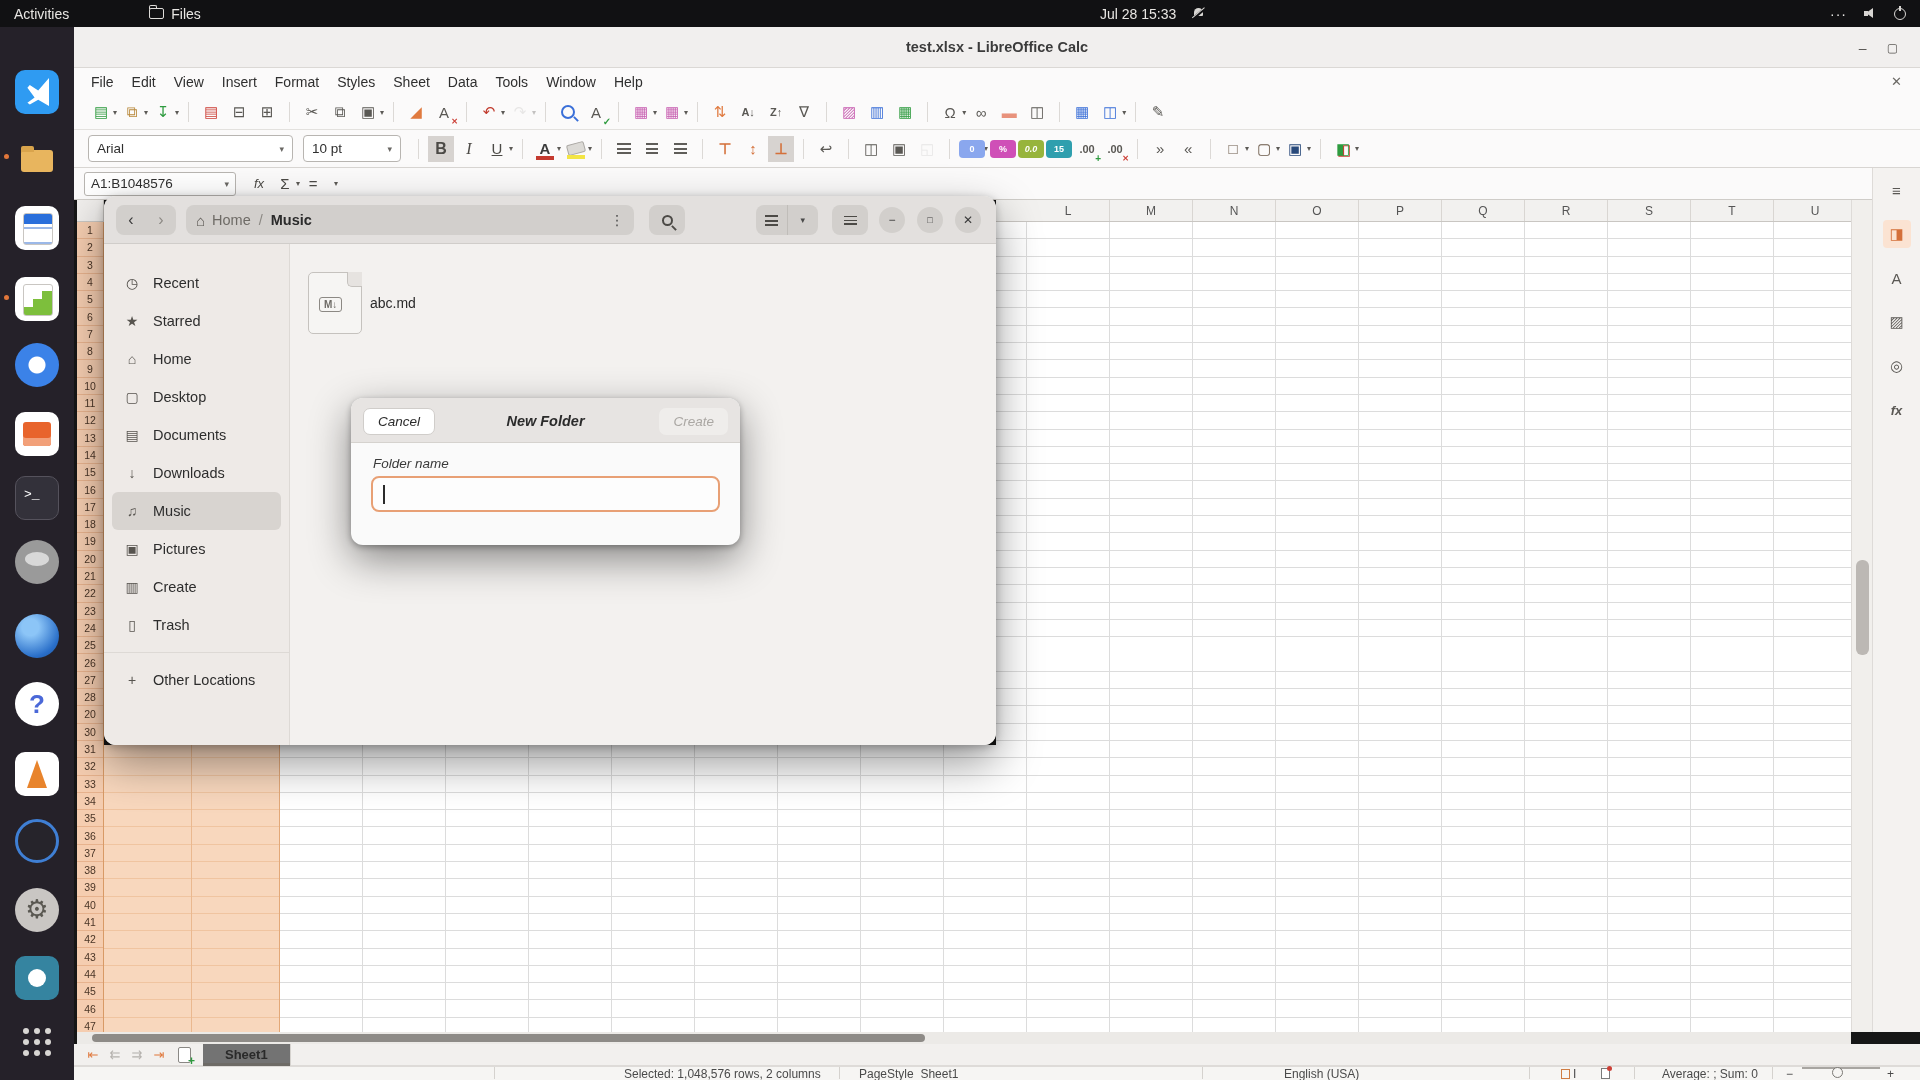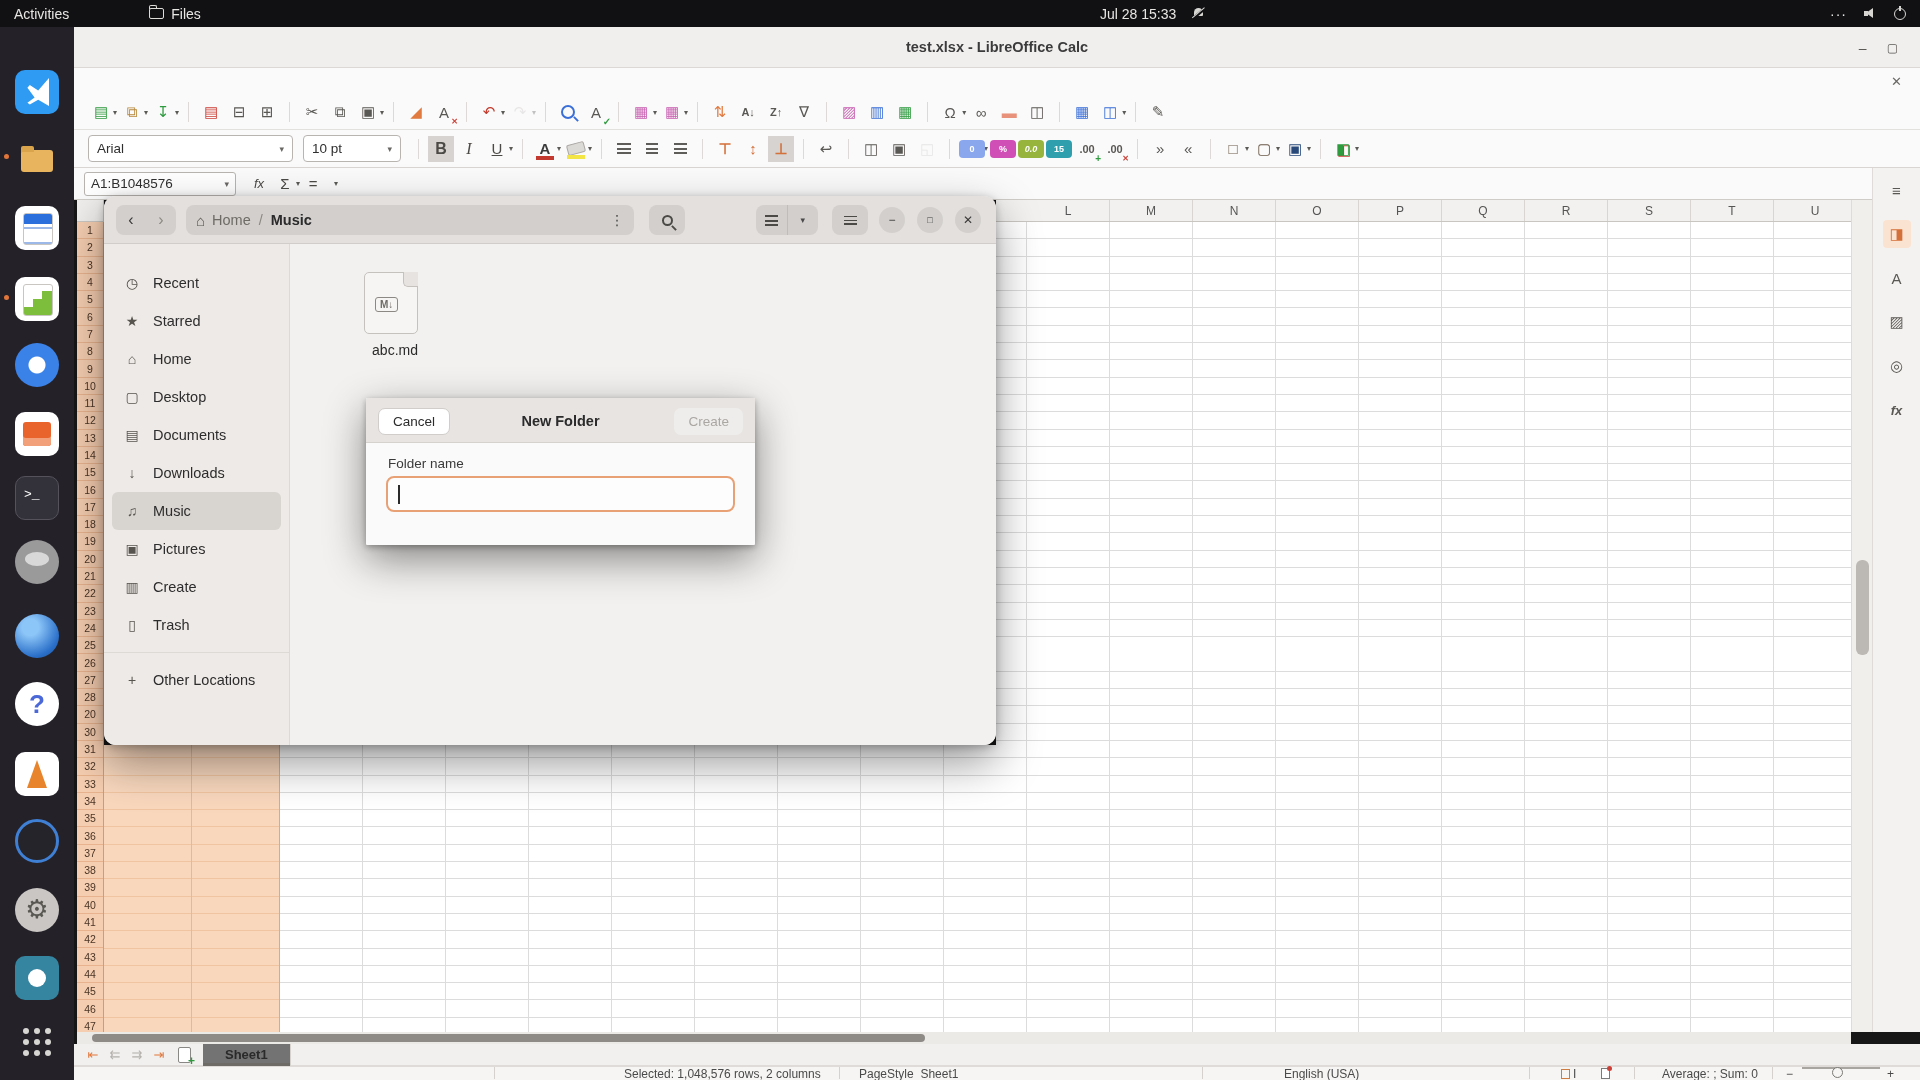--- a/index.html
+++ b/index.html
@@ -165,31 +165,31 @@
   #btn-menu { left:728px; width:36px; }
   .i-hamburger { width:13px; height:9px; background:repeating-linear-gradient(to bottom,#4c4a46 0 1.5px,transparent 1.5px 3.7px); }
   .circle-btn { position:absolute; top:11px; width:26px; height:26px; border-radius:50%; background:#d2cfcc; display:flex; align-items:center; justify-content:center; font-size:12px; color:#3a3a3a; }
   #fw-min{left:775px;} #fw-max{left:813px; font-size:9px;} #fw-close{left:851px;}
   #files-sidebar { position:absolute; left:0; top:48px; width:186px; bottom:0; background:#eeeae7; border-right:1px solid #ddd9d5; padding-top:20px; }
   .fsb-item { height:38px; margin:0 8px; border-radius:6px; display:flex; align-items:center; padding:0 12px; gap:13px; font-size:14.5px; color:#2d2d2d; }
   .fsb-item .fsb-ic { width:16px; color:#57544f; font-size:14px; text-align:center; }
   .fsb-item.selected { background:#d8d4d0; }
   .fsb-divider { height:1px; background:#ddd9d5; margin:8px 0; }
   #files-content { position:absolute; left:186px; top:48px; right:0; bottom:0; background:#f3f1ef; }
-  .file-tile { position:absolute; top:28px; width:110px; display:flex; flex-direction:column; align-items:flex-end; gap:8px; }
+  .file-tile { position:absolute; top:28px; width:110px; display:flex; flex-direction:row; align-items:center; gap:8px; }
   .file-label { font-size:14px; color:#2a2a2a; }
   .i-mdfile { position:relative; width:54px; height:62px; background:#f6f5f3; border:1px solid #c5c2be; border-radius:5px; }
   .i-mdfile::before { content:""; position:absolute; right:-1px; top:-1px; width:14px; height:14px; background:#e6e3e0; border-left:1px solid #c5c2be; border-bottom:1px solid #c5c2be; border-radius:0 0 0 5px; }
   .i-mdfile::after { content:"M↓"; position:absolute; left:10px; top:24px; padding:1px 4px; border:1.5px solid #8c8984; border-radius:3px; font-size:10px; font-weight:bold; color:#6e6b66; }
   .i-docxfile { position:relative; width:56px; height:62px; background:linear-gradient(150deg,#4a7fe0,#2b5cc0); border-radius:8px; }
   .i-docxfile::before { content:"W"; position:absolute; left:7px; top:22px; width:20px; height:18px; background:#fff; color:#2b5cc0; font-size:12px; font-weight:bold; display:flex; align-items:center; justify-content:center; border-radius:2px; }
   .i-docxfile::after { content:""; position:absolute; right:8px; top:22px; width:14px; height:18px; background:repeating-linear-gradient(to bottom,#fff 0 2px,transparent 2px 5px); }
 
   
-  #dialog { position:absolute; left:366px; top:398px; width:389px; height:147px; border-radius:1px; background:#fafafa; box-shadow:0 14px 40px rgba(0,0,0,.45),0 2px 6px rgba(0,0,0,.3); z-index:60; overflow:hidden; }
+  #dialog { position:absolute; left:351px; top:398px; width:389px; height:147px; border-radius:12px; background:#fafafa; box-shadow:0 14px 40px rgba(0,0,0,.45),0 2px 6px rgba(0,0,0,.3); z-index:60; overflow:hidden;font-style:italic; }
   #dialog-header { position:absolute; left:0; top:0; right:0; height:45px; background:#e7e4e2; border-bottom:1px solid #d5d2ce; }
   #dlg-cancel { position:absolute; left:12px; top:10px; height:27px; padding:0 14px; background:#fff; border:1px solid #d0cdca; border-radius:7px; display:flex; align-items:center; font-size:13.5px; color:#2b2b2b; }
   #dlg-title { position:absolute; left:0; right:0; top:0; height:45px; display:flex; align-items:center; justify-content:center; font-weight:bold; font-size:14.5px; color:#2b2b2b; }
   #dlg-create { position:absolute; right:12px; top:10px; height:27px; padding:0 14px; background:#efedeb; border-radius:7px; display:flex; align-items:center; font-size:13.5px; color:#aaa7a3; }
   #dlg-label { position:absolute; left:22px; top:58px; font-size:13.5px; color:#3a3a3a; }
   #dlg-input { position:absolute; left:20px; top:78px; width:349px; height:36px; background:#fdfdfd; border:2px solid #e8a075; border-radius:8px; }
   #dlg-cursor { position:absolute; left:10px; top:7px; width:1.5px; height:19px; background:#2b2b2b; }
 </style>
 </head>
 <body>
@@ -277,20 +277,34 @@
 
 <div id="titlebar">
   <span>test.xlsx - LibreOffice Calc</span>
   <div class="win-btns">
     <span>–</span>
     <span style="font-size:12px;">▢</span>
   </div>
 </div>
 
 <div id="menubar">
+  <div class="flex">
+
+  <span class="menu-item">File</span>
+      <span class="menu-item">Edit</span>
+      <span class="menu-item">View</span>
+      <span class="menu-item">Insert</span>
+      <span class="menu-item">Format</span>
+      <span class="menu-item">Styles</span>
+      <span class="menu-item">Sheet</span>
+      <span class="menu-item">Data</span>
+      <span class="menu-item">Tools</span>
+      <span class="menu-item">Window</span>
+      <span class="menu-item">Help</span>
+    </div>
   <span class="doc-close">✕</span>
 </div>
 
 <div id="toolbar1" class="toolbar">
 
     <span class="flex" style="gap:1px;">
       <span class="tbi g-green">
         <span>▤</span>
       </span>
       <span class="dd-arrow">▾</span>

